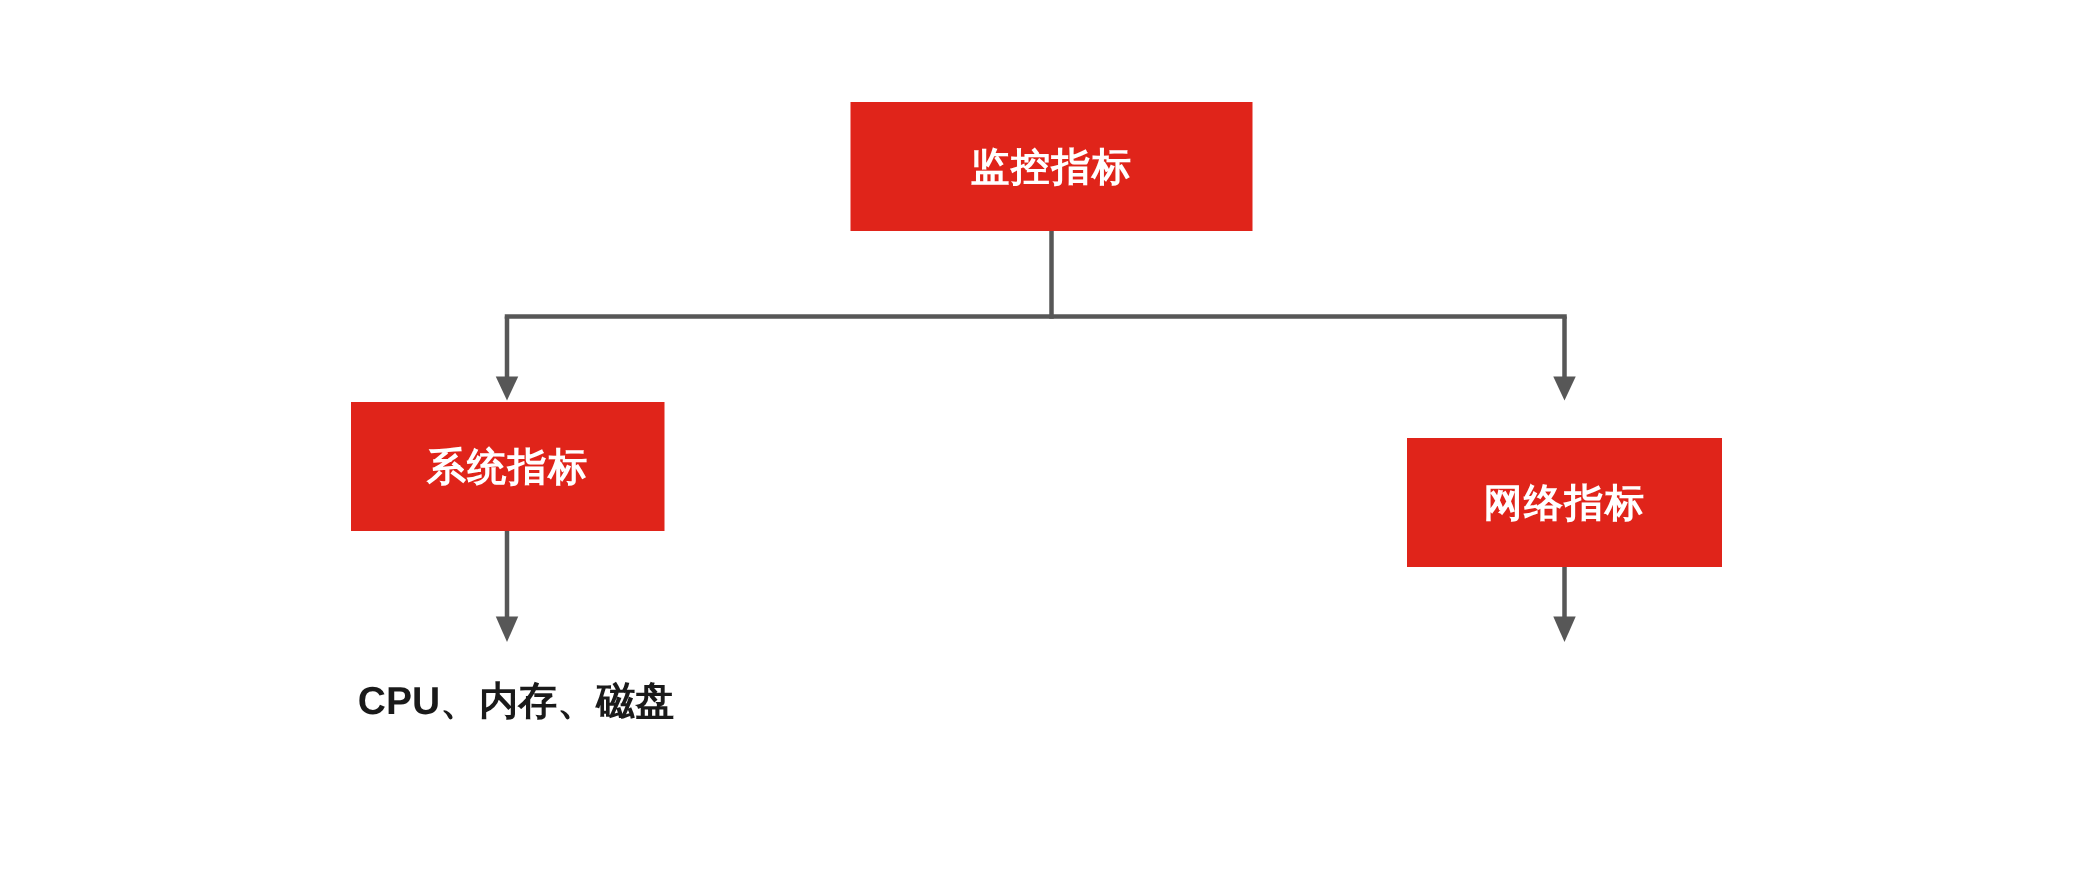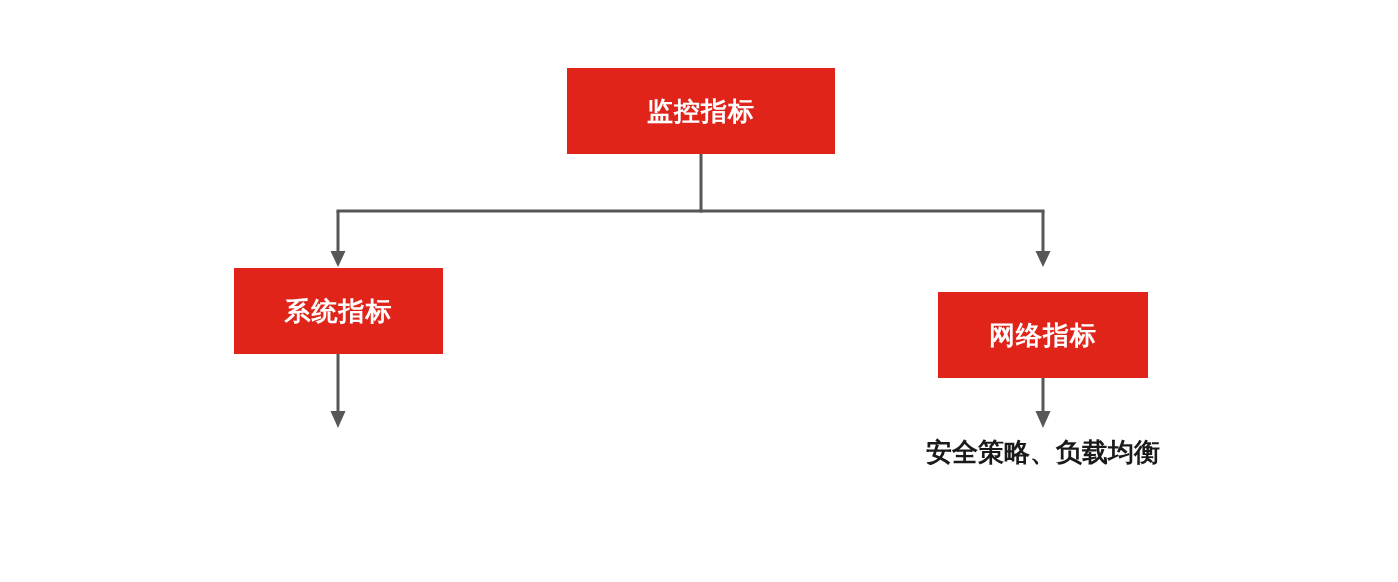--- a/index.html
+++ b/index.html
@@ -109,22 +109,24 @@
   </div>
 
   <div class="node node-left">
     <span>系统指标</span>
   </div>
 
   <div class="node node-right">
     <span>网络指标</span>
   </div>
 
+  <div class="leaf leaf-left">
+    <span class="leaf-line">CPU、内存、磁盘</span>
+  </div>
 
   <div class="leaf leaf-right">
-    <span class="leaf-line">安全策略、负载均衡</span>
   </div>
 
   <div class="watermark">
     <span>@拉勾教育</span>
   </div>
 
 </div>
 
 </body></html>

